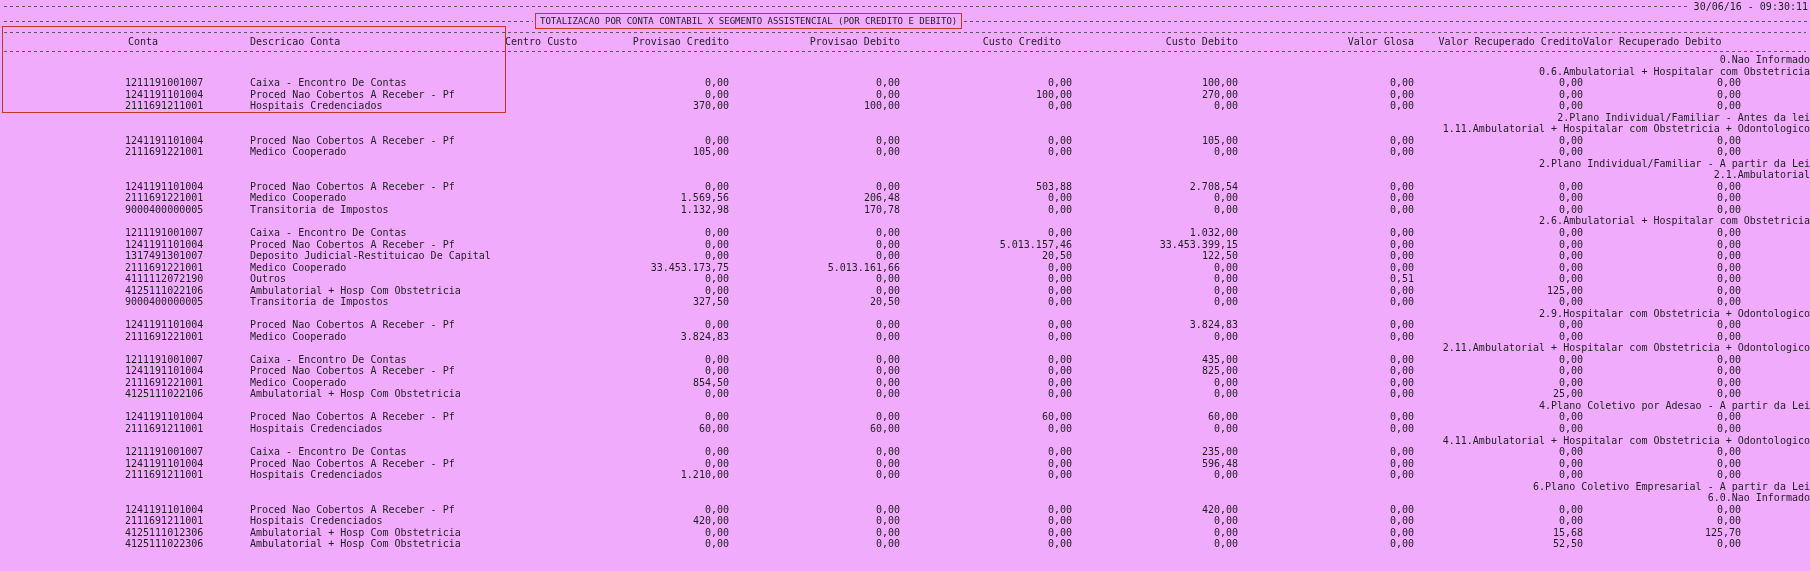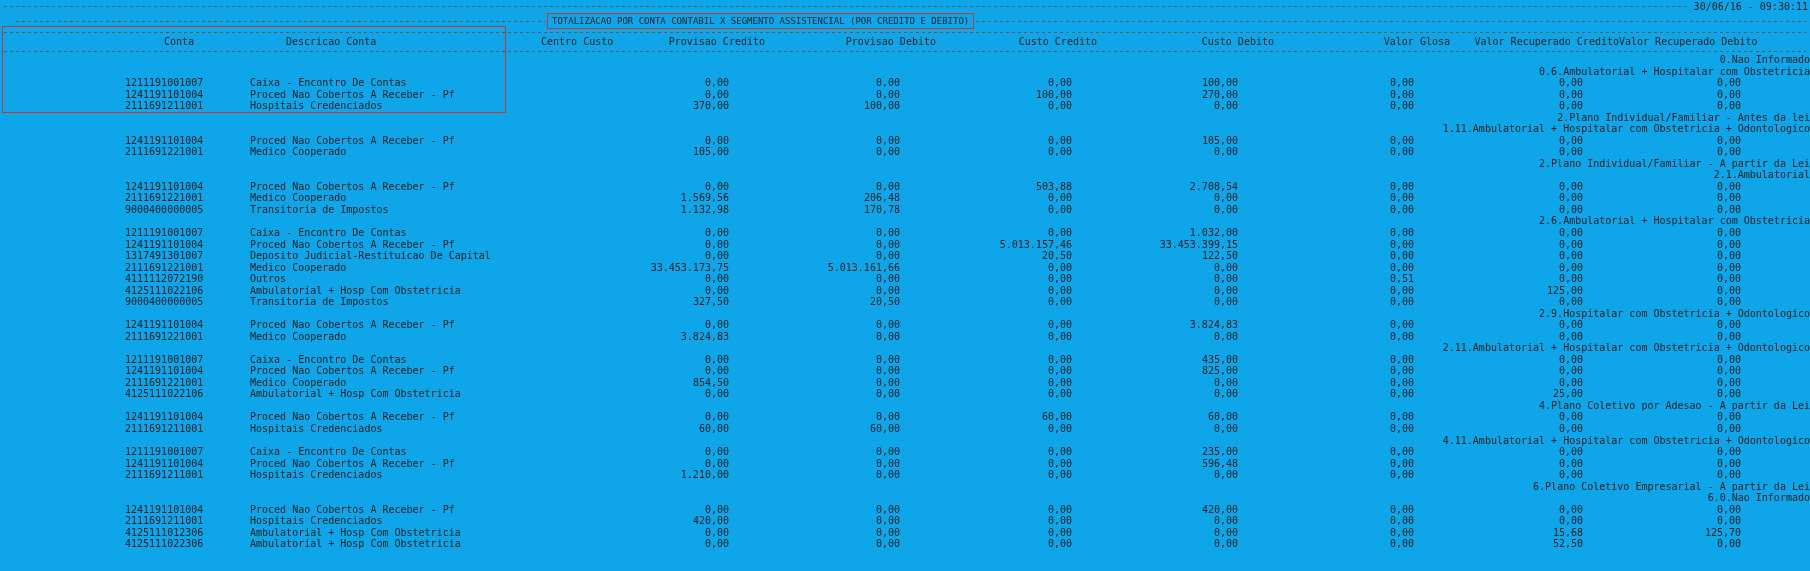--- a/index.html
+++ b/index.html
@@ -1,37 +1,37 @@
 <!DOCTYPE html>
 <html style="--accent: #c0392b; --dash: #5a5a5a; --text: #1f1f1f;"><head>
 <meta charset="utf-8">
 <style>
   :root { --accent:#c0392b; --dash:#5a5a5a; --text:#1f1f1f; }
   html,body { margin:0; padding:0; background:#fff; }
   .report {
-    position:relative; width:1810px; height:571px; overflow:hidden; background:#0ea5e9;
+    position:relative; width:1810px; height:571px; overflow:hidden; background:#f0abfc;
     font-family:"DejaVu Sans Mono","Liberation Mono",monospace;
     font-size:10px; color:var(--text);
   }
   .dash { height:1px; background:repeating-linear-gradient(90deg,var(--dash) 0 3px,transparent 3px 6px); }
   .flex1 { flex:1; }
   .line1 { height:13px; display:flex; align-items:center; padding:0 2px 0 4px; box-sizing:border-box; }
   .date  { white-space:nowrap; padding-left:6px; }
-  .line2 { height:16px; display:flex; align-items:center; padding-left:16px; box-sizing:border-box; }
+  .line2 { height:16px; display:flex; align-items:center; padding-left:4px; box-sizing:border-box; }
   .dashseg { width:529px; }
   .titlebox {
     border:1px solid var(--accent); padding:1px 4px; margin:0 2px;
     font-size:9px; white-space:nowrap; line-height:12px;
   }
   .line3,.line5 { height:6px; display:flex; align-items:center; padding:0 4px; box-sizing:border-box; }
   .grid {
     display:grid;
     grid-template-columns:125px 125px 255px 80px 144px 171px 172px 166px 176px 169px 158px;
   }
-  .hdr { height:13px; line-height:13px;margin-left:36px; }
+  .hdr { height:13px; line-height:13px; }
   .c { overflow:hidden; white-space:nowrap; }
   .num { text-align:right; }
   .padl3 { padding-left:3px; }
   .hpad-cc { padding-right:11px; }
   .hpad-vrd { padding-right:26px; }
   #rows .row { height:11.545px; line-height:11.6px; }
   .row.section { padding-left:5px; white-space:nowrap;text-align:right; }
   .overlay-box {
     position:absolute; left:2px; top:26px; width:502px; height:85px;
     border:1px solid var(--accent); pointer-events:none;

